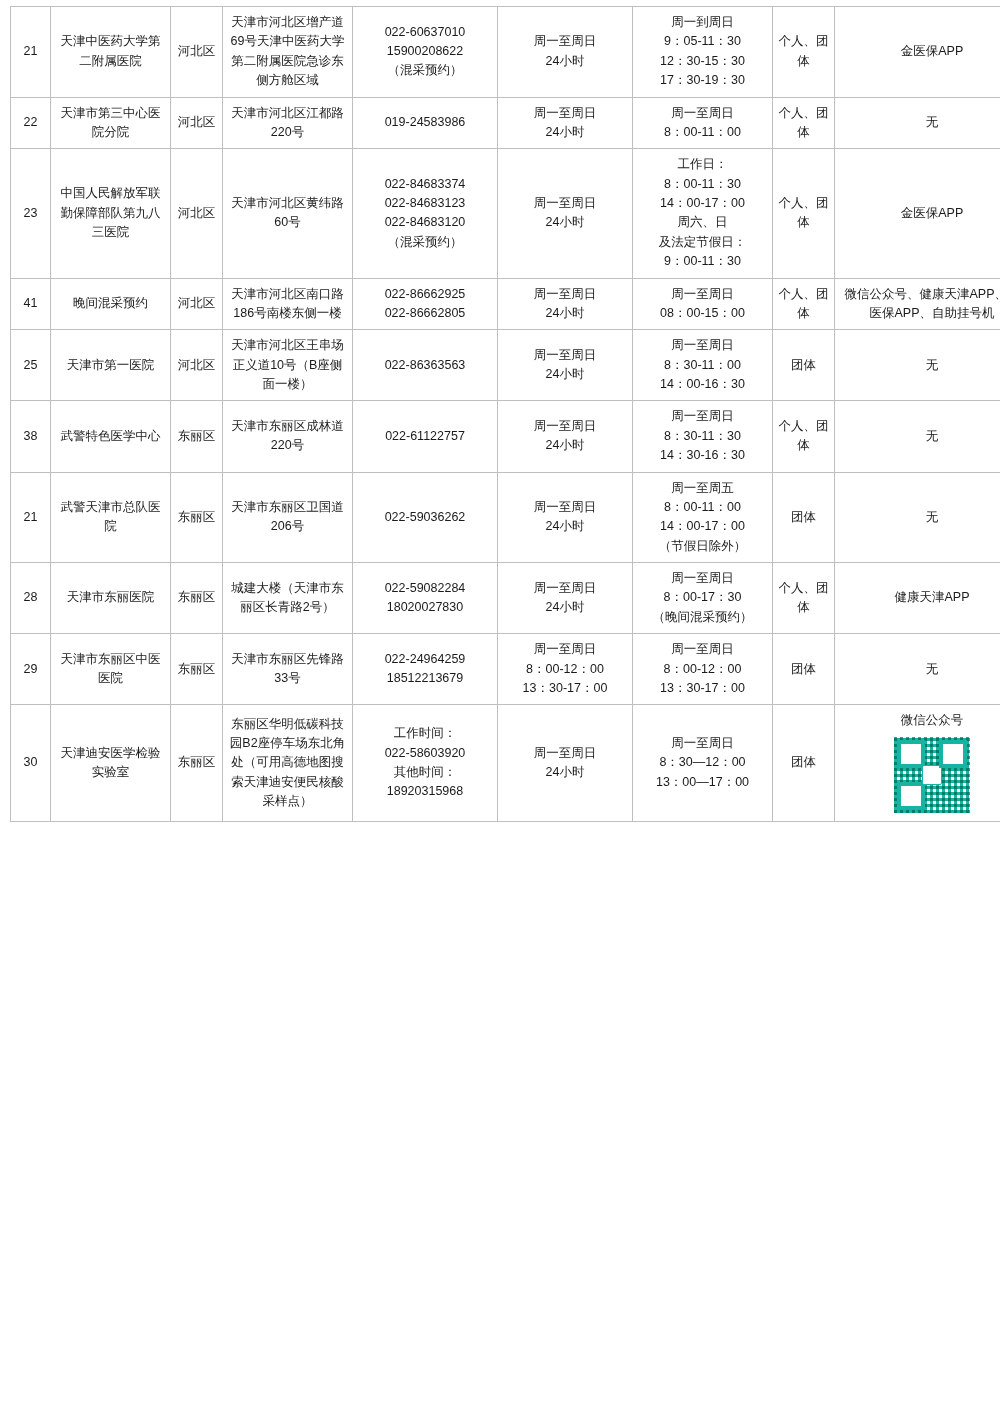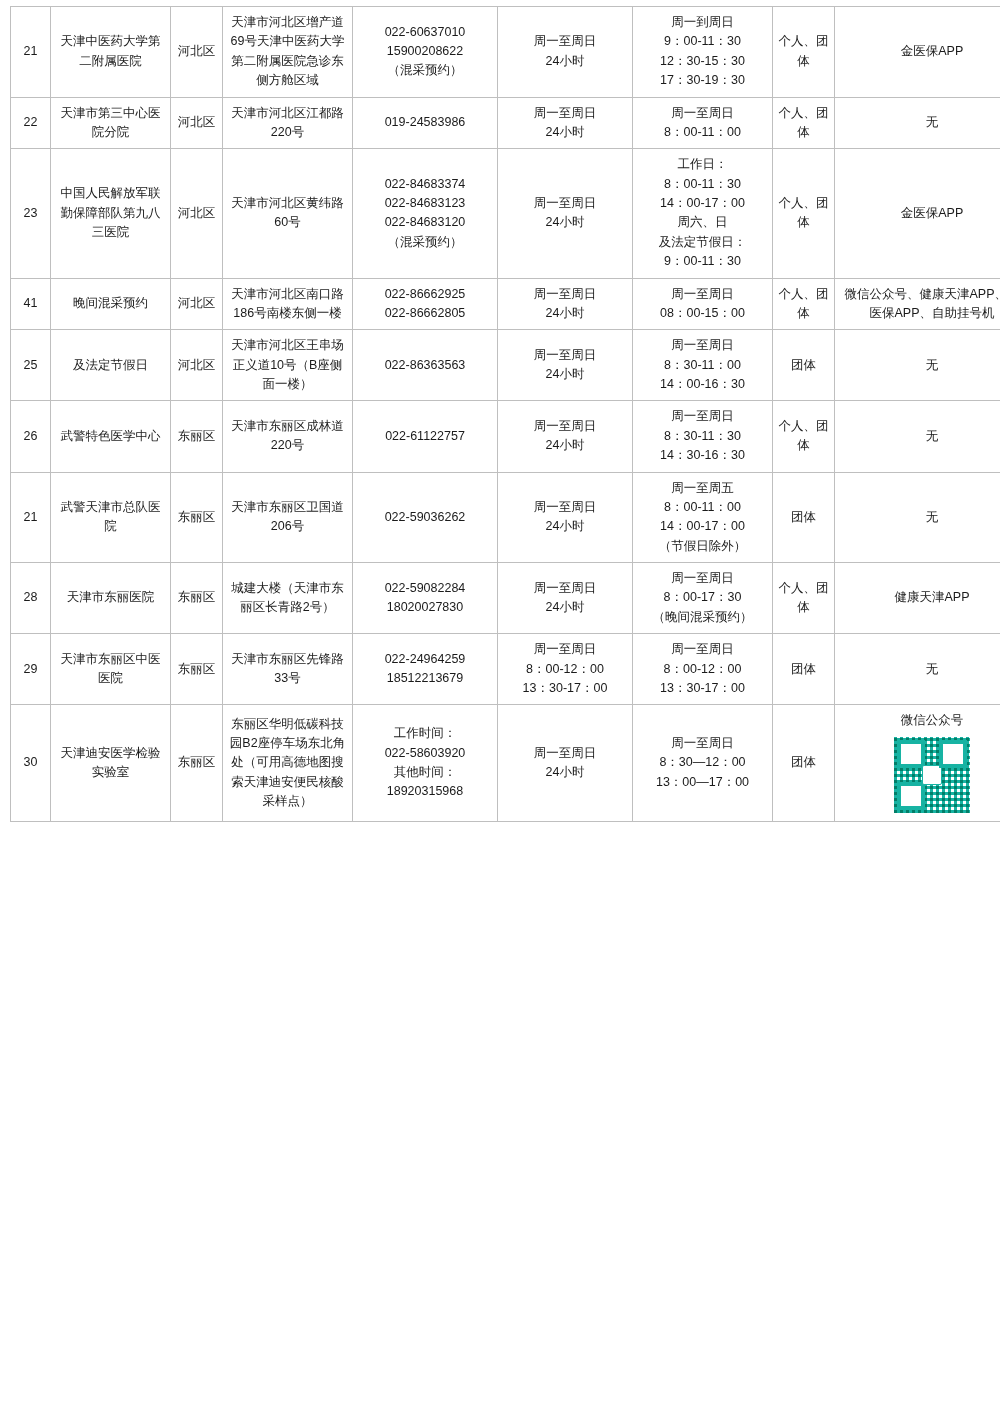--- a/index.html
+++ b/index.html
@@ -117,21 +117,21 @@
         <td>21</td>
         <td class="multiline">天津中医药大学第二附属医院</td>
         <td>河北区</td>
         <td class="multiline">天津市河北区增产道69号天津中医药大学第二附属医院急诊东侧方舱区域</td>
         <td class="multiline">022-60637010
 15900208622
 （混采预约）</td>
         <td class="multiline">周一至周日
 24小时</td>
         <td class="multiline">周一到周日
-9：00-11：30
+9：05-11：30
 12：30-15：30
 17：30-19：30</td>
         <td class="multiline">个人、团体</td>
         <td class="multiline">金医保APP</td>
 
       </tr>
       <tr>
         <td>22</td>
         <td class="multiline">天津市第三中心医院分院</td>
         <td>河北区</td>
@@ -176,35 +176,35 @@
         <td class="multiline">周一至周日
 24小时</td>
         <td class="multiline">周一至周日
 08：00-15：00</td>
         <td class="multiline">个人、团体</td>
         <td class="multiline">微信公众号、健康天津APP、金医保APP、自助挂号机</td>
 
       </tr>
       <tr>
         <td>25</td>
-        <td class="multiline">及法定节假日</td>
+        <td class="multiline">天津市第一医院</td>
         <td>河北区</td>
         <td class="multiline">天津市河北区王串场正义道10号（B座侧面一楼）</td>
         <td class="multiline">022-86363563</td>
         <td class="multiline">周一至周日
 24小时</td>
         <td class="multiline">周一至周日
 8：30-11：00
 14：00-16：30</td>
         <td class="multiline">团体</td>
         <td class="multiline">无</td>
 
       </tr>
       <tr>
-        <td>26</td>
+        <td>38</td>
         <td class="multiline">武警特色医学中心</td>
         <td>东丽区</td>
         <td class="multiline">天津市东丽区成林道220号</td>
         <td class="multiline">022-61122757</td>
         <td class="multiline">周一至周日
 24小时</td>
         <td class="multiline">周一至周日
 8：30-11：30
 14：30-16：30</td>
         <td class="multiline">个人、团体</td>

